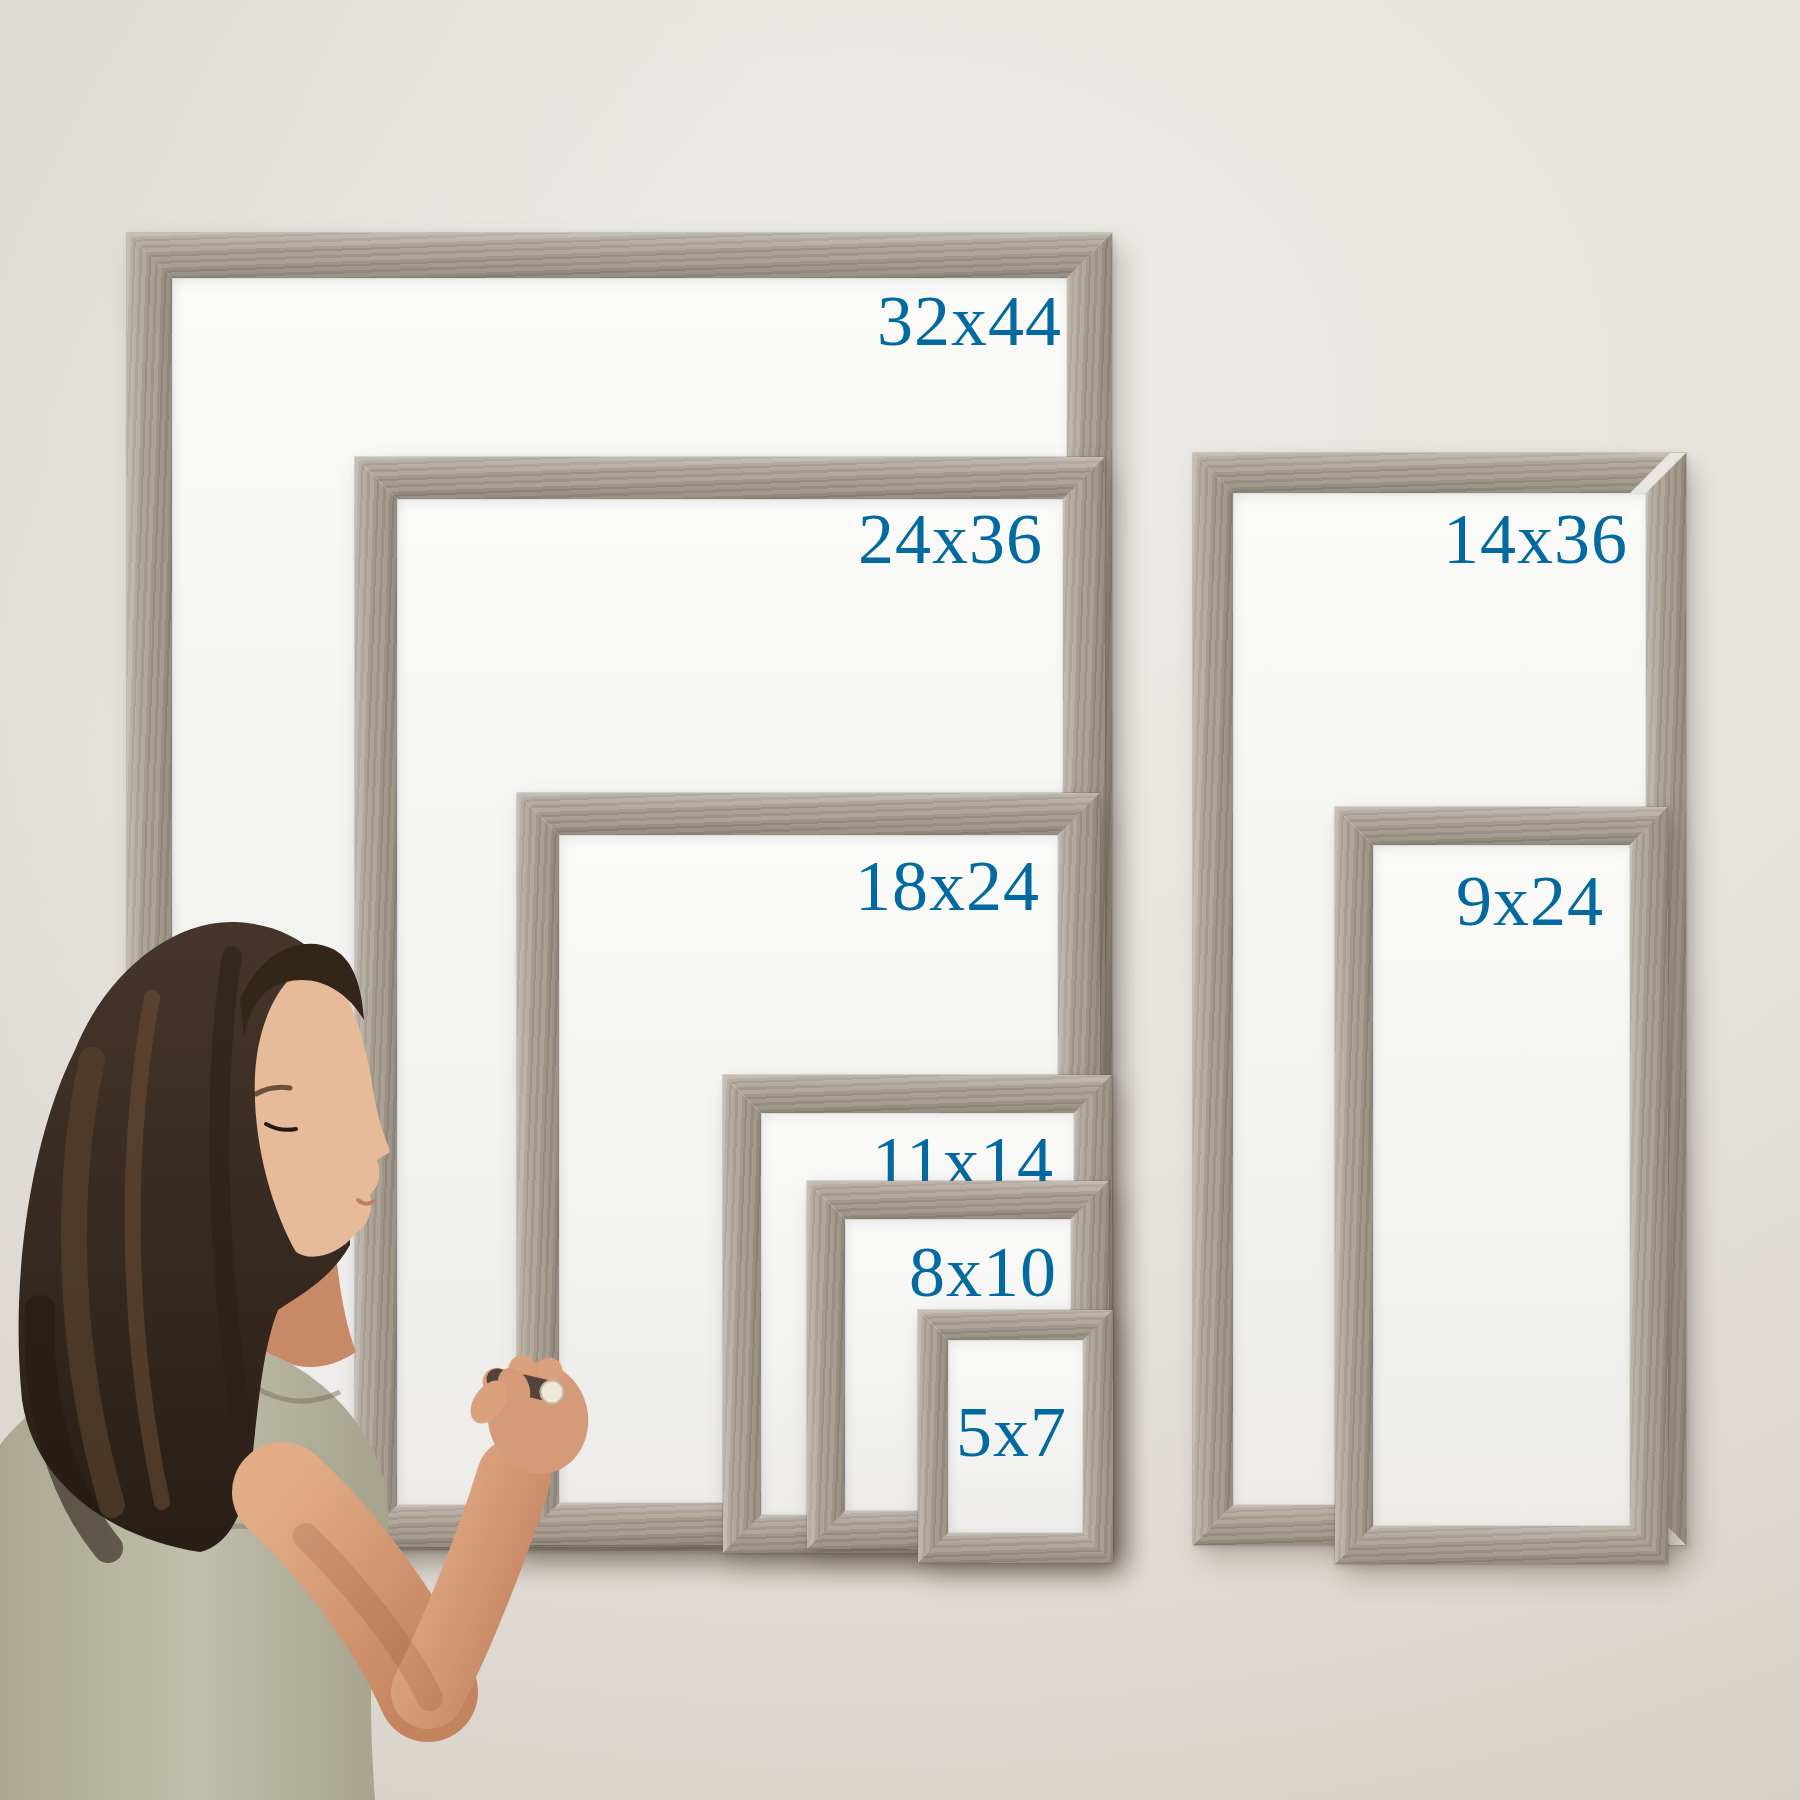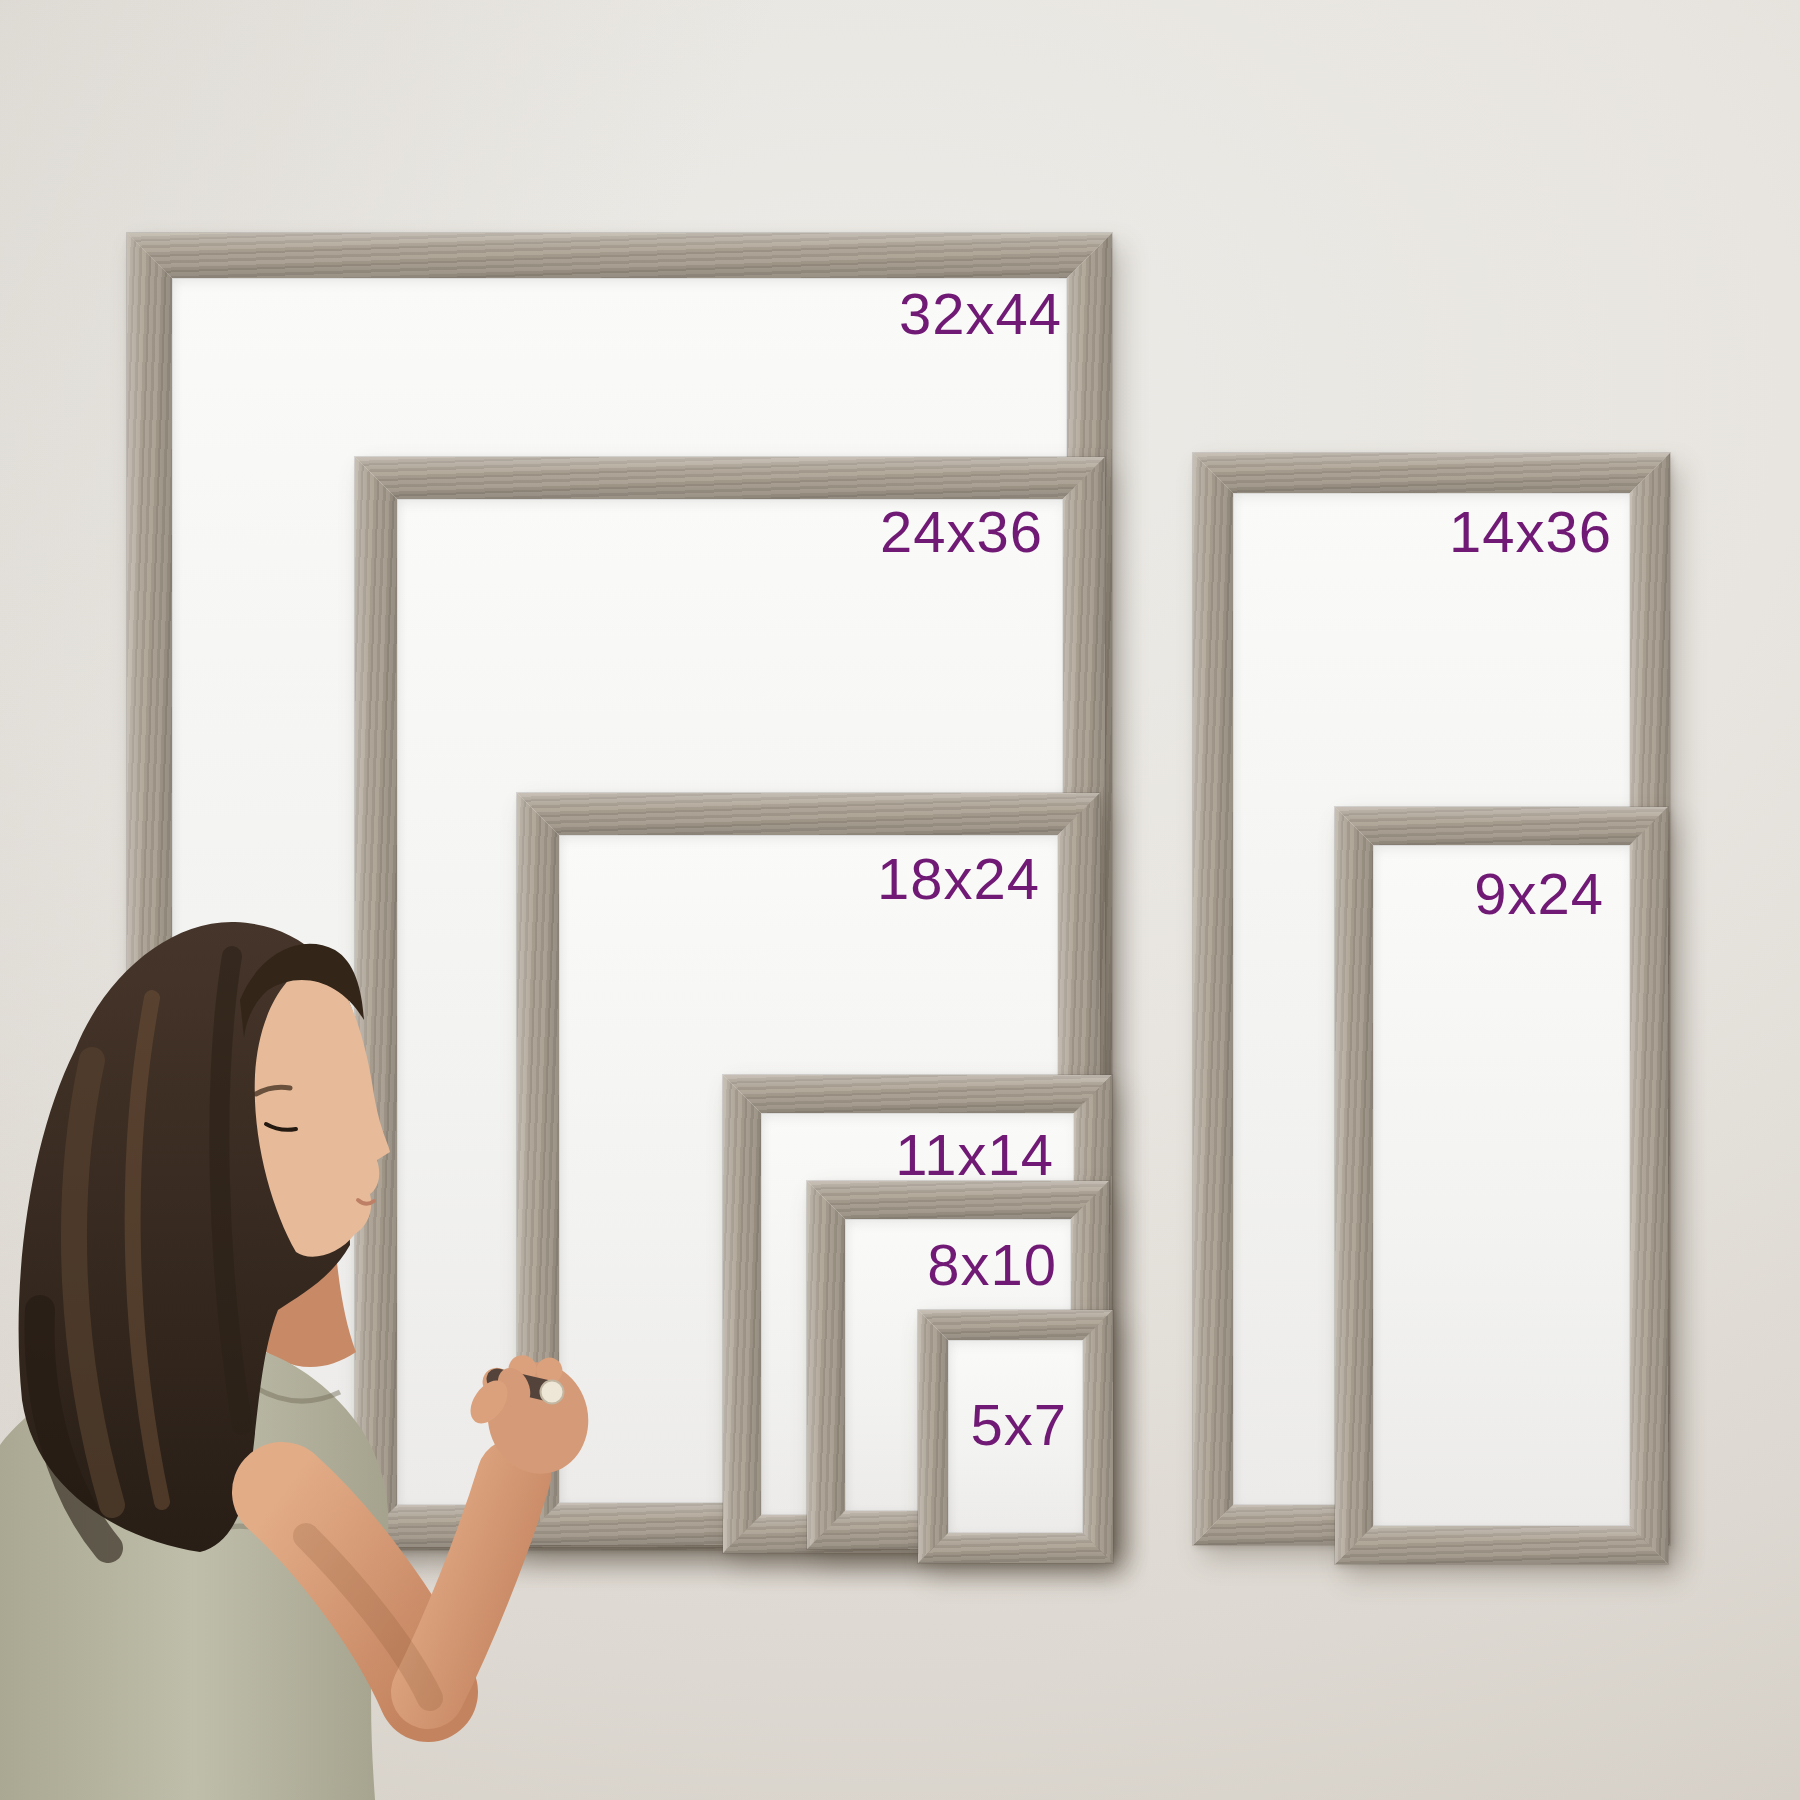--- a/index.html
+++ b/index.html
@@ -19,22 +19,22 @@
     background:linear-gradient(180deg,#fafaf9,#f2f2f0 60%,#ecebe9);
     box-shadow:inset 0 0 0 1px rgba(0,0,0,.07), inset 0 6px 12px rgba(0,0,0,.05),
                inset 4px 0 10px rgba(0,0,0,.04);}
   .bar{position:absolute;}
   .bar-h{background:
       linear-gradient(180deg, rgba(255,255,255,.28), rgba(255,255,255,.02) 35%, rgba(0,0,0,.04) 65%, rgba(0,0,0,.14)),
       repeating-linear-gradient(178deg,#b2a89a 0px 4px,#a59b8d 4px 7px,#9a9083 7px 9px,#ada396 9px 13px,#a1978a 13px 16px);}
   .bar-v{background:
       linear-gradient(90deg, rgba(255,255,255,.28), rgba(255,255,255,.02) 35%, rgba(0,0,0,.04) 65%, rgba(0,0,0,.14)),
       repeating-linear-gradient(92deg,#b2a89a 0px 4px,#a59b8d 4px 7px,#9a9083 7px 9px,#ada396 9px 13px,#a1978a 13px 16px);}
-  .size-label{position:absolute;font-weight:300;font-size:58px;line-height:1;
-    letter-spacing:1px;color:#701a75;white-space:nowrap;}
+  .size-label{position:absolute;font-weight:300;font-size:72px;line-height:1;
+    letter-spacing:1px;color:#0369a1;white-space:nowrap;font-family:Liberation Serif, serif;}
   .woman-svg{position:absolute;left:0;top:880px;width:680px;height:920px;}
 </style>
 </head>
 <body>
 <div class="stage">
 
 <div class="wall"></div>
 <div class="woman-shadow"></div>
 <div id="frames-layer">
       <div class="frame" style="left: 127px; top: 233px; width: 985px; height: 1317px; z-index: 10;">
@@ -78,21 +78,21 @@
         <span class="size-label" style="top: 55px; right: 52px;">8x10</span>
       </div>
       <div class="frame" style="left: 918px; top: 1300px; width: 195px; height: 253px; z-index: 15; margin-top: 10px;">
         <div class="board" style="inset: 30px;"></div>
         <div class="bar bar-h" style="left: 0px; top: 0px; width: 195px; height: 30px; clip-path: polygon(0px 0px, 195px 0px, 165px 30px, 30px 30px);"></div>
         <div class="bar bar-h" style="left: 0px; bottom: 0px; width: 195px; height: 30px; clip-path: polygon(30px 0px, 165px 0px, 195px 30px, 0px 30px);"></div>
         <div class="bar bar-v" style="left: 0px; top: 0px; width: 30px; height: 253px; clip-path: polygon(0px 0px, 30px 30px, 30px 223px, 0px 253px);"></div>
         <div class="bar bar-v" style="right: 0px; top: 0px; width: 30px; height: 253px; clip-path: polygon(30px 0px, 30px 253px, 0px 223px, 0px 30px);"></div>
         <span class="size-label" style="top: 86px; right: 46px;">5x7</span>
       </div>
-      <div class="frame" style="left: 1193px; top: 453px; width: 477px; height: 1092px; z-index: 16;">
+      <div class="frame" style="left: 1193px; top: 453px; width: 477px; height: 1092px; z-index: 16; padding-left: 16px;">
         <div class="board" style="inset: 40px;"></div>
         <div class="bar bar-h" style="left: 0px; top: 0px; width: 477px; height: 40px; clip-path: polygon(0px 0px, 477px 0px, 437px 40px, 40px 40px);"></div>
         <div class="bar bar-h" style="left: 0px; bottom: 0px; width: 477px; height: 40px; clip-path: polygon(40px 0px, 437px 0px, 477px 40px, 0px 40px);"></div>
         <div class="bar bar-v" style="left: 0px; top: 0px; width: 40px; height: 1092px; clip-path: polygon(0px 0px, 40px 40px, 40px 1052px, 0px 1092px);"></div>
         <div class="bar bar-v" style="right: 0px; top: 0px; width: 40px; height: 1092px; clip-path: polygon(40px 0px, 40px 1092px, 0px 1052px, 0px 40px);"></div>
         <span class="size-label" style="top: 50px; right: 58px;">14x36</span>
       </div>
       <div class="frame" style="left: 1335px; top: 790px; width: 333px; height: 757px; z-index: 17; margin-top: 17px;">
         <div class="board" style="inset: 38px;"></div>
         <div class="bar bar-h" style="left: 0px; top: 0px; width: 333px; height: 38px; clip-path: polygon(0px 0px, 333px 0px, 295px 38px, 38px 38px);"></div>

